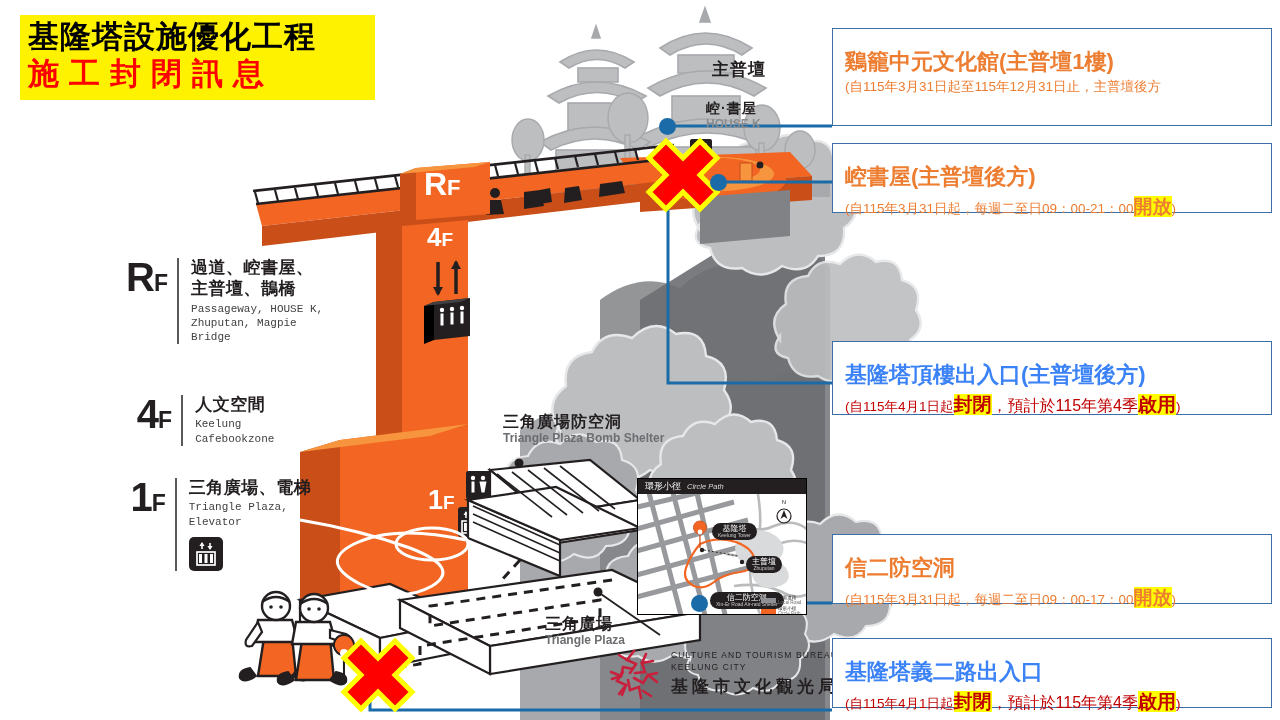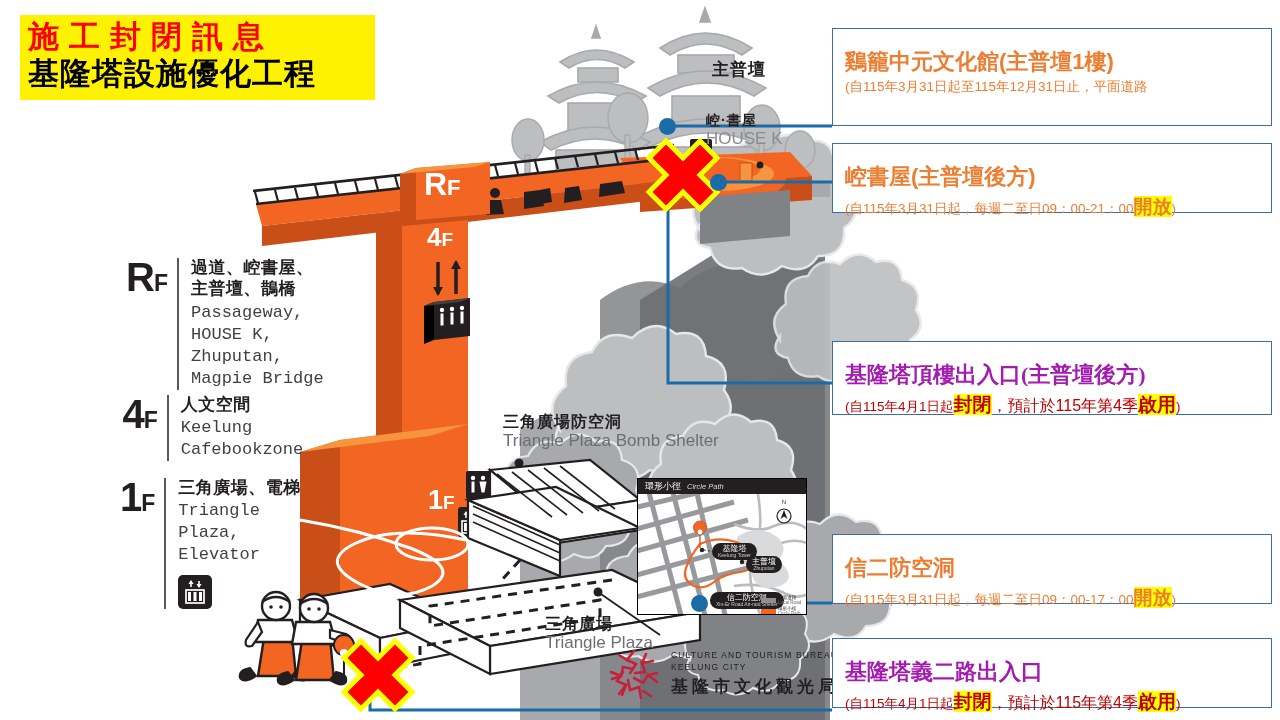--- a/index.html
+++ b/index.html
@@ -13,41 +13,41 @@
   #title-line1{font-size:31px;font-weight:bold;color:#000;letter-spacing:1px;line-height:1.18;white-space:nowrap;}
   #title-line2{font-size:31px;font-weight:bold;color:#FF0000;letter-spacing:10px;line-height:1.18;white-space:nowrap;}
 
   
   .legend-row{position:absolute;display:flex;align-items:flex-start;}
   .legend-floor{font-size:40px;font-weight:bold;color:#231F20;line-height:0.95;
      width:62px;text-align:right;padding-right:10px;box-sizing:border-box;letter-spacing:-1px;}
   .legend-floor .sub{font-size:23px;}
   .legend-body{border-left:2px solid #58595B;padding-left:12px;font-family:Liberation Mono, monospace;}
   .legend-zh{font-size:17px;font-weight:bold;color:#231F20;line-height:1.25;letter-spacing:0.5px;}
-  .legend-en{font-size:17px;color:#414042;line-height:1.3;margin-top:1px;}
+  .legend-en{font-size:11px;color:#414042;line-height:1.3;margin-top:1px;}
   .elev-icon{margin-top:8px;width:34px;height:34px;background:#231F20;border-radius:5px;
      position:relative;display:flex;align-items:flex-end;justify-content:center;}
 
   
   .callout{position:absolute;border:1.4px solid #3C6EA5;background:#fff;box-sizing:border-box;
      padding:19px 10px 5px 12px;}
   .co-title{font-size:22px;font-weight:bold;line-height:1.3;white-space:nowrap;}
   .co-title.orange{color:#ED7D31;}
-  .co-title.black{color:#a21caf;font-family:Liberation Serif, serif;}
+  .co-title.black{color:#3b82f6;}
   .co-sub{font-size:13.5px;line-height:1.55;white-space:nowrap;}
   .co-sub.orange{color:#ED7D31;}
   .co-sub.red{color:#C00000;}
   .hl-big{background:#FFFF00;font-size:19px;font-weight:bold;}
   .small-nm{font-size:16px;}
   .dot{position:absolute;width:17px;height:17px;border-radius:50%;background:#1B6BA8;}
 
   
   .map-label{position:absolute;}
   .ml-zh{font-size:16px;font-weight:bold;color:#231F20;line-height:1.2;letter-spacing:1px;white-space:nowrap;}
-  .ml-en{font-size:17px;color:#6D6E71;line-height:1.2;white-space:nowrap;}
+  .ml-en{font-size:12px;color:#6D6E71;line-height:1.2;white-space:nowrap;font-weight:bold;}
   .ml-zh.sm{font-size:14px;}
 
   
   #logo-wrap{position:absolute;left:605px;top:645px;display:flex;align-items:center;gap:8px;}
   #logo-en{font-size:8.5px;color:#231F20;letter-spacing:1.1px;line-height:1.35;white-space:nowrap;}
   #logo-zh{font-size:17px;font-weight:bold;color:#231F20;letter-spacing:4px;white-space:nowrap;margin-top:2px;}
 
   
   #minimap{position:absolute;left:637px;top:478px;width:168px;height:135px;background:#2b2b2b;
     border:1px solid #000;overflow:hidden;}
@@ -359,22 +359,22 @@
     </g>
 
     </g>
   </svg>
 
   <div class="dot" style="left:659px;top:118px;"></div>
   <div class="dot" style="left:710px;top:174px;"></div>
   <div class="dot" style="left:691px;top:595px;"></div>
 
   <div id="title-banner">
+    <div id="title-line1">基隆塔設施優化工程</div>
     <div id="title-line2">施工封閉訊息</div>
-    <div id="title-line1">基隆塔設施優化工程</div>
   </div>
 
   <div class="legend-row" style="left:120px;top:258px;width:205px;">
     <div class="legend-floor">
       <span>R</span><span class="sub">F</span>
     </div>
     <div class="legend-body">
       <div class="legend-zh" style="max-width:140px;">過道、崆書屋、主普壇、鵲橋</div>
       <div class="legend-en" style="max-width:148px;">Passageway, HOUSE K, Zhuputan, Magpie Bridge</div>
     </div>
@@ -410,21 +410,21 @@
           <rect x="15.5" y="17" width="3" height="9" fill="#fff"></rect>
           <rect x="21" y="17" width="3" height="9" fill="#fff"></rect>
         </svg>
       </div>
     </div>
   </div>
 
   <div class="map-label" style="left:712px;top:60px;">
     <div class="ml-zh" style="font-size:17px;">主普壇</div>
   </div>
-  <div class="map-label" style="left:706px;top:112px;">
+  <div class="map-label" style="left:706px;top:100px;">
     <div class="ml-zh sm">崆·書屋</div>
     <div class="ml-en" style="color:#8a8c8e;">HOUSE K</div>
   </div>
   <div class="map-label" style="left:503px;top:412px;">
     <div class="ml-zh">三角廣場防空洞</div>
     <div class="ml-en">Triangle Plaza Bomb Shelter</div>
   </div>
   <div class="map-label" style="left:545px;top:614px;">
     <div class="ml-zh">三角廣場</div>
     <div class="ml-en">Triangle Plaza</div>
@@ -481,21 +481,21 @@
 
       <path d="M62 40 a6.5 6.5 0 1 0 -0.1 0 l0.1 14 z" fill="#F26522" stroke="#c9501a" stroke-width="0.8"></path>
       <circle cx="62" cy="38" r="2.4" fill="#fff"></circle>
       <circle cx="64" cy="56" r="2.2" fill="#231F20"></circle>
       <circle cx="104" cy="68" r="2.2" fill="#231F20"></circle>
       <g stroke="#231F20" stroke-width="0.9" stroke-dasharray="2 2" fill="none">
         <line x1="66" y1="56" x2="100" y2="62"></line>
       </g>
     </svg>
 
-    <div class="mm-pill" style="left:74px;top:44px;margin-top:20px;">
+    <div class="mm-pill" style="left:74px;top:44px;">
       <span>基隆塔</span>
       <span class="en">Keelung Tower</span>
     </div>
     <div class="mm-pill" style="left:108px;top:77px;">
       <span>主普壇</span>
       <span class="en">Zhuputan</span>
     </div>
     <div class="mm-pill" style="left:72px;top:113px;">
       <span>信二防空洞</span>
       <span class="en">Xin-Er Road Air-raid Shelter</span>
@@ -534,21 +534,21 @@
       <div id="logo-en">
         <span>CULTURE AND TOURISM BUREAU</span><br><span>KEELUNG CITY</span>
       </div>
       <div id="logo-zh">基隆市文化觀光局</div>
     </div>
   </div>
 
   <div class="callout" style="left:832px;top:28px;width:440px;height:98px;">
     <div class="co-title orange">鷄籠中元文化館(主普壇1樓)</div>
     <div class="co-sub orange">
-      <span>(自115年3月31日起至115年12月31日止，平面道路</span>
+      <span>(自115年3月31日起至115年12月31日止，主普壇後方</span>
     </div>
   </div>
 
   <div class="callout" style="left:832px;top:143px;width:440px;height:70px;">
     <div class="co-title orange">崆書屋(主普壇後方)</div>
     <div class="co-sub orange">
       <span>(自115年3月31日起，每週二至日09：00-21：00</span><span class="hl-big">開放</span><span>)</span>
     </div>
   </div>
 

